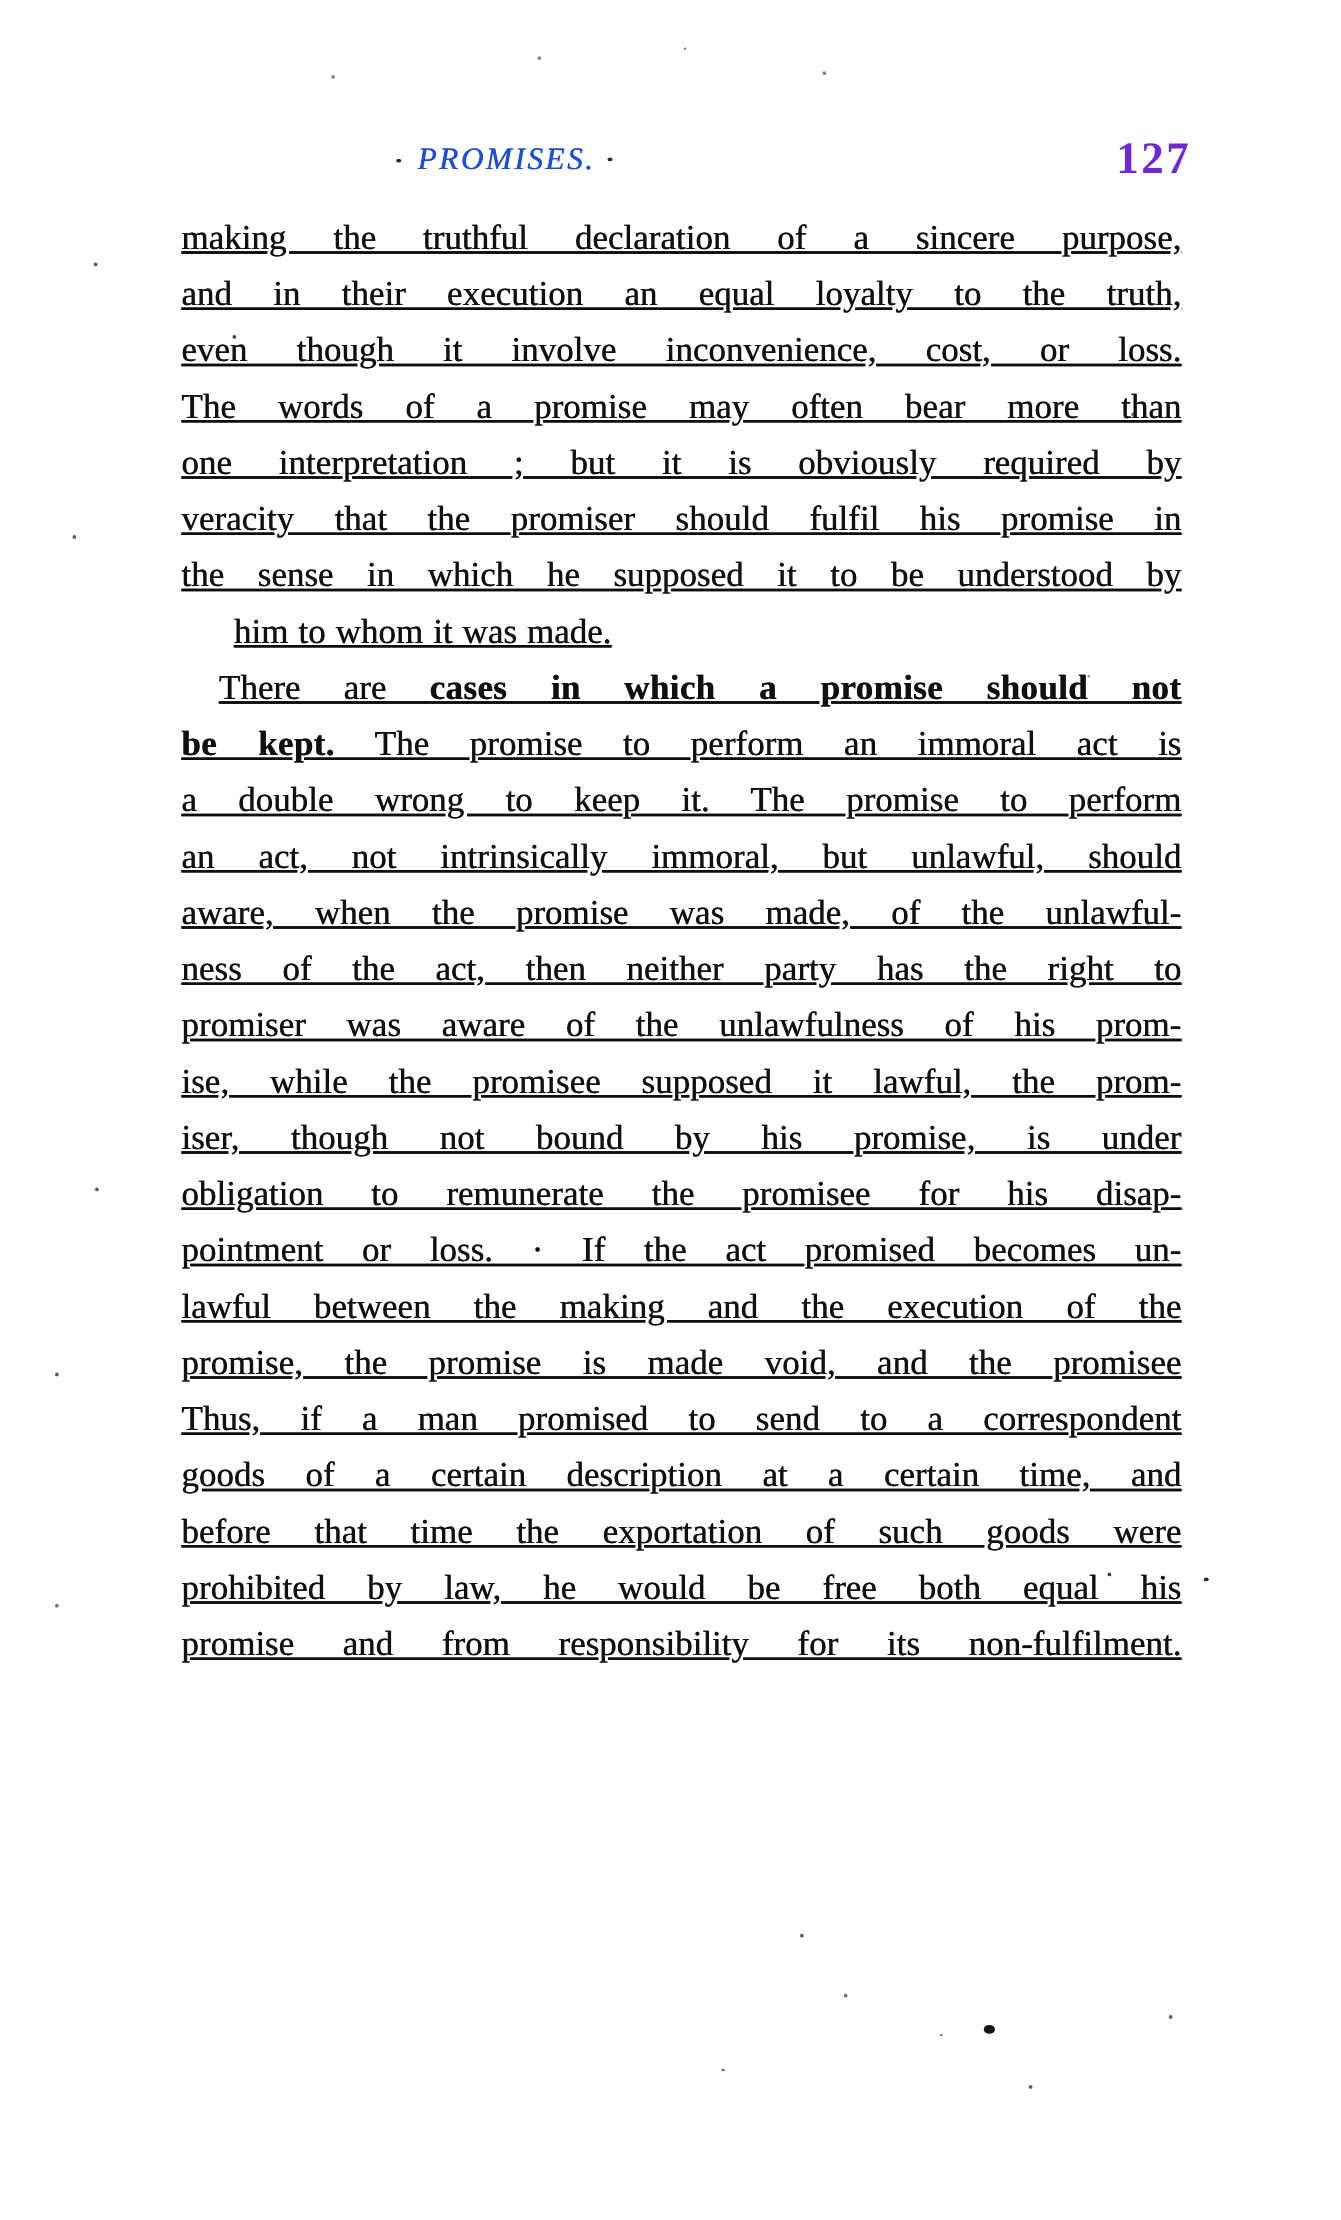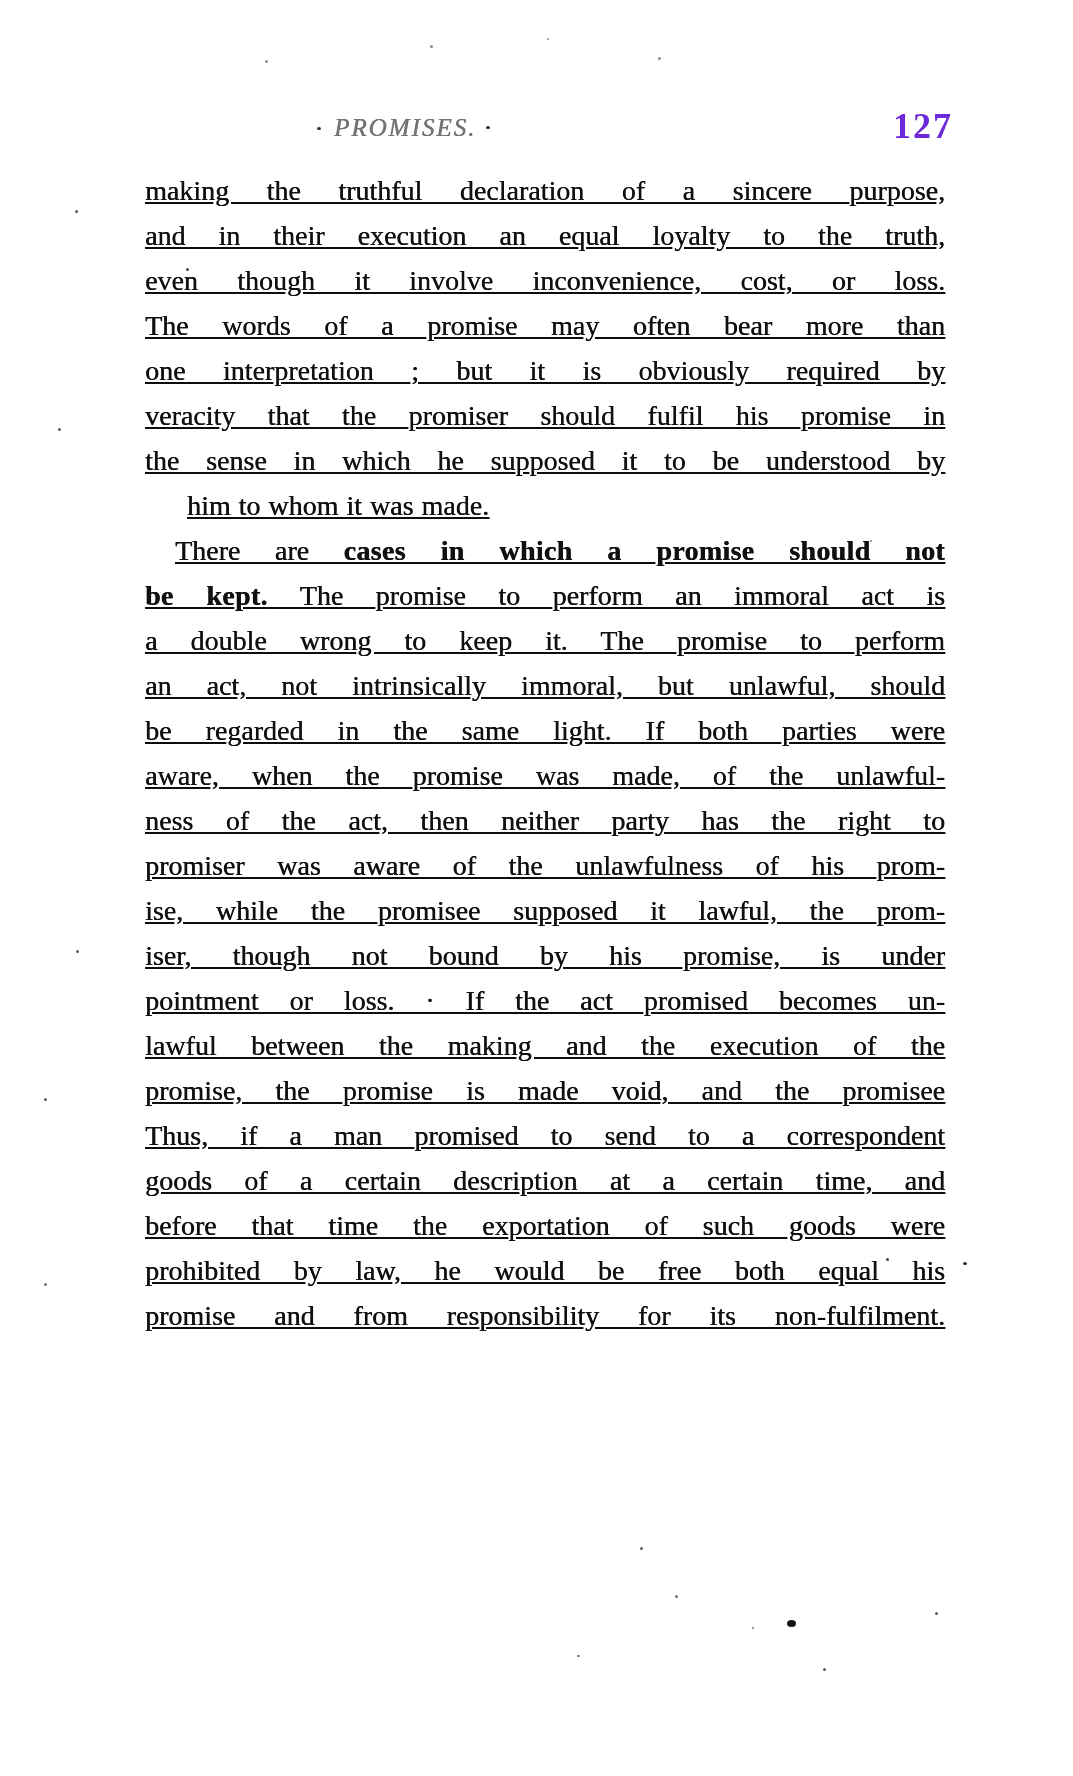--- a/index.html
+++ b/index.html
@@ -25,21 +25,21 @@
     height: 44px;
   }
   .head-title {
     position: absolute;
     left: 334px;
     top: 0;
     font-style: italic;
     font-size: 25px;
     letter-spacing: 2px;
     line-height: 40px;
-    color: #737373;
+    color: #1d4ed8;
     text-shadow: 0.4px 0 currentColor;
   }
   .page-number {
     position: absolute;
     left: 893px;
     top: -4px;
     font-size: 36px;
     font-weight: 700;
     letter-spacing: 2px;
     line-height: 44px;
@@ -101,26 +101,26 @@
         <div class="line"><span class="seg">one interpretation ; but it is obviously required by</span></div>
         <div class="line"><span class="seg">veracity that the promiser should fulfil his promise in</span></div>
         <div class="line"><span class="seg">the sense in which he supposed it to be understood by</span></div>
         <div class="line no-justify"><span class="seg">him to whom it was made.</span></div>
       </div>
       <div class="paragraph">
         <div class="line indent"><span class="seg">There are </span><span class="seg bold">cases in which a promise should not</span></div>
         <div class="line"><span class="seg bold">be kept.</span><span class="seg"> The promise to perform an immoral act is</span></div>
         <div class="line"><span class="seg">a double wrong to keep it. The promise to perform</span></div>
         <div class="line"><span class="seg">an act, not intrinsically immoral, but unlawful, should</span></div>
-        <div class="line"><span class="seg">be regarded in the same light. If both parties were</span></div>
         <div class="line"><span class="seg">aware, when the promise was made, of the unlawful-</span></div>
         <div class="line"><span class="seg">ness of the act, then neither party has the right to</span></div>
         <div class="line"><span class="seg">promiser was aware of the unlawfulness of his prom-</span></div>
         <div class="line"><span class="seg">ise, while the promisee supposed it lawful, the prom-</span></div>
         <div class="line"><span class="seg">iser, though not bound by his promise, is under</span></div>
+        <div class="line"><span class="seg">obligation to remunerate the promisee for his disap-</span></div>
         <div class="line"><span class="seg">pointment or loss. · If the act promised becomes un-</span></div>
         <div class="line"><span class="seg">lawful between the making and the execution of the</span></div>
         <div class="line"><span class="seg">promise, the promise is made void, and the promisee</span></div>
         <div class="line"><span class="seg">Thus, if a man promised to send to a correspondent</span></div>
         <div class="line"><span class="seg">goods of a certain description at a certain time, and</span></div>
         <div class="line"><span class="seg">before that time the exportation of such goods were</span></div>
         <div class="line"><span class="seg">prohibited by law, he would be free both equal his</span></div>
         <div class="line"><span class="seg">promise and from responsibility for its non-fulfilment.</span></div>
       </div>
     </div>

